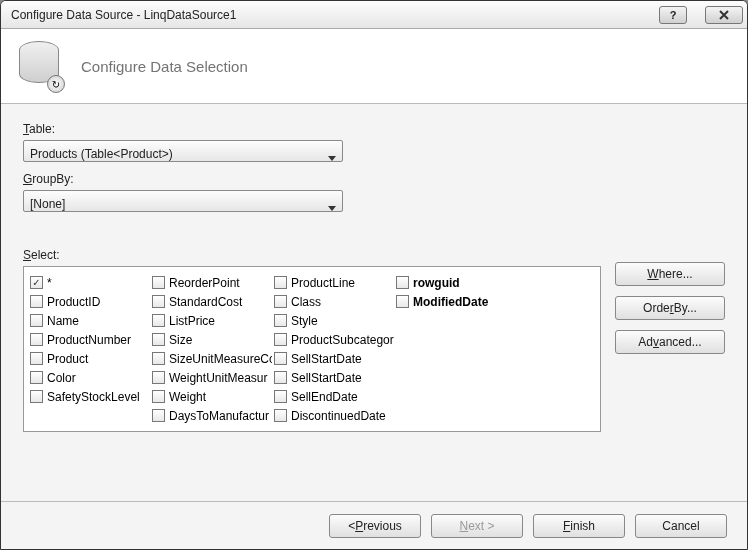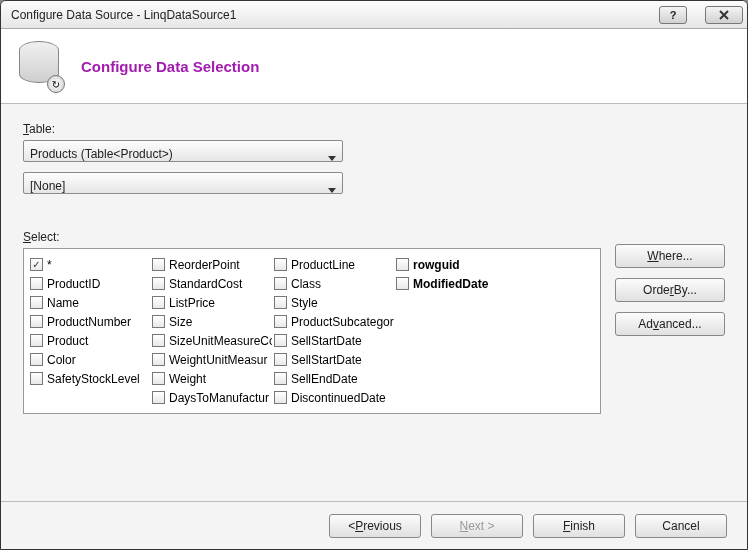--- a/index.html
+++ b/index.html
@@ -73,22 +73,22 @@
     bottom: -2px; right: -2px;
     width: 18px; height: 18px;
     border-radius: 50%;
     background: radial-gradient(#fff, #ccc);
     border: 1px solid #777;
     display: flex; align-items: center; justify-content: center;
     font-size: 10px;
   }
   .header-title {
     font-size: 15px;
-    font-weight: bold;
-    color: #a21caf;
+    font-weight: normal;
+    color: #737373;
   }
   .content {
     flex: 1;
     background: #f4f4f4;
     padding: 18px 22px 10px 22px;
     display: flex;
     flex-direction: column;
   }
   .field-label {
     margin-bottom: 4px;
@@ -214,20 +214,23 @@
   <div class="content">
 
     <div class="field-label">
       <span class="underline">T</span><span>able:</span>
     </div>
     <div class="combo">
       <div class="combo-text">Products (Table&lt;Product&gt;)</div>
       <div class="combo-arrow"></div>
     </div>
 
+    <div class="field-label">
+      <span class="underline">G</span><span>roupBy:</span>
+    </div>
     <div class="combo">
       <div class="combo-text">[None]</div>
       <div class="combo-arrow"></div>
     </div>
 
     <div style="height:26px"></div>
 
     <div class="select-row">
       <div class="select-area">
         <div class="field-label">

